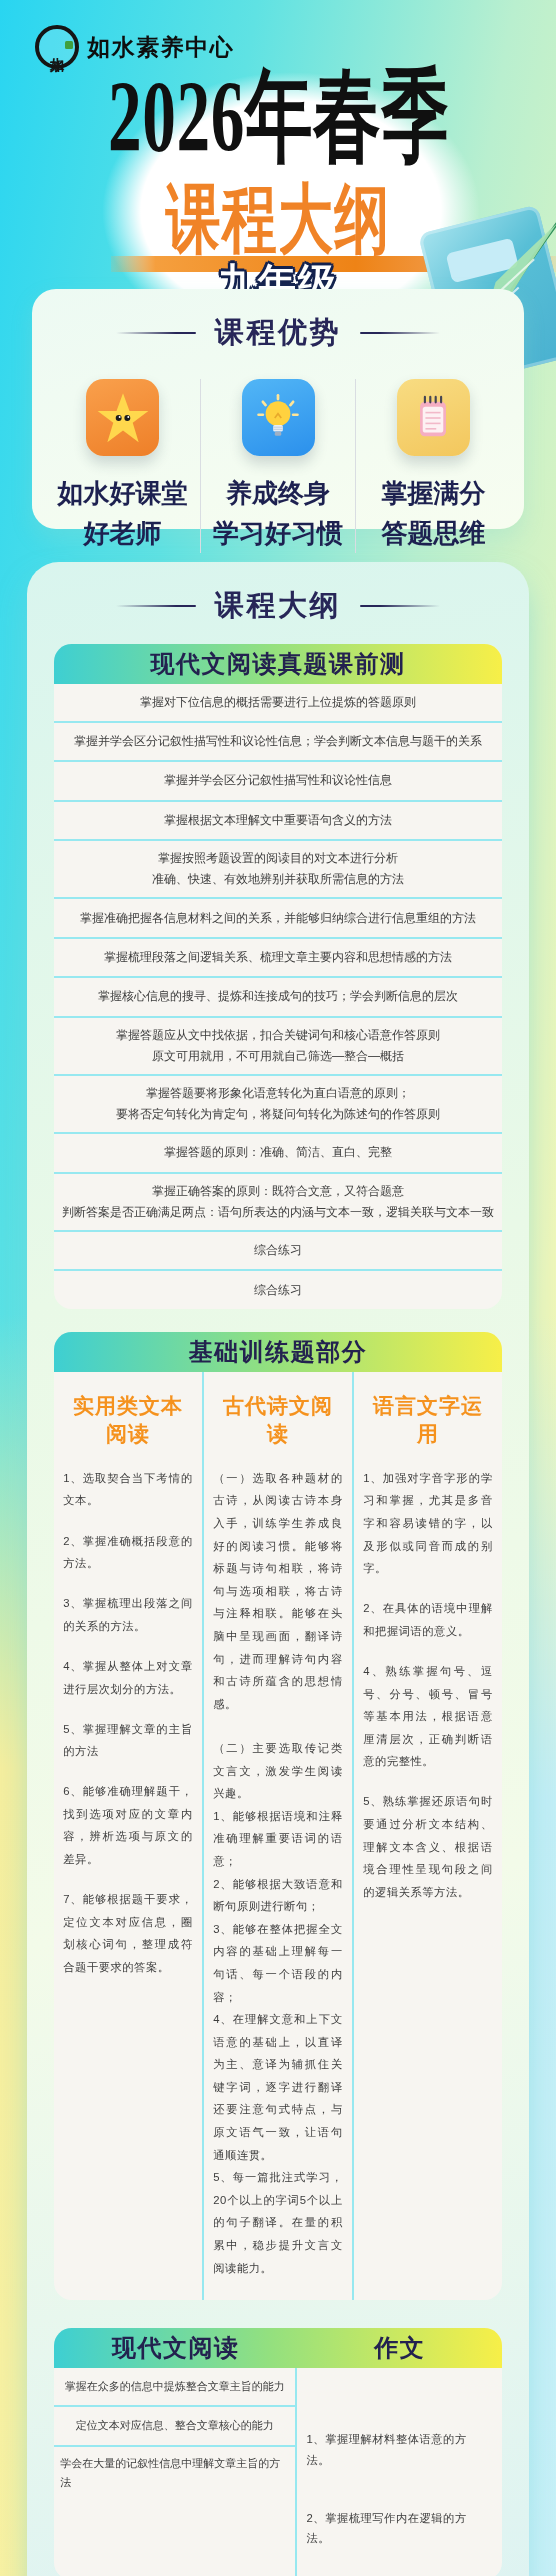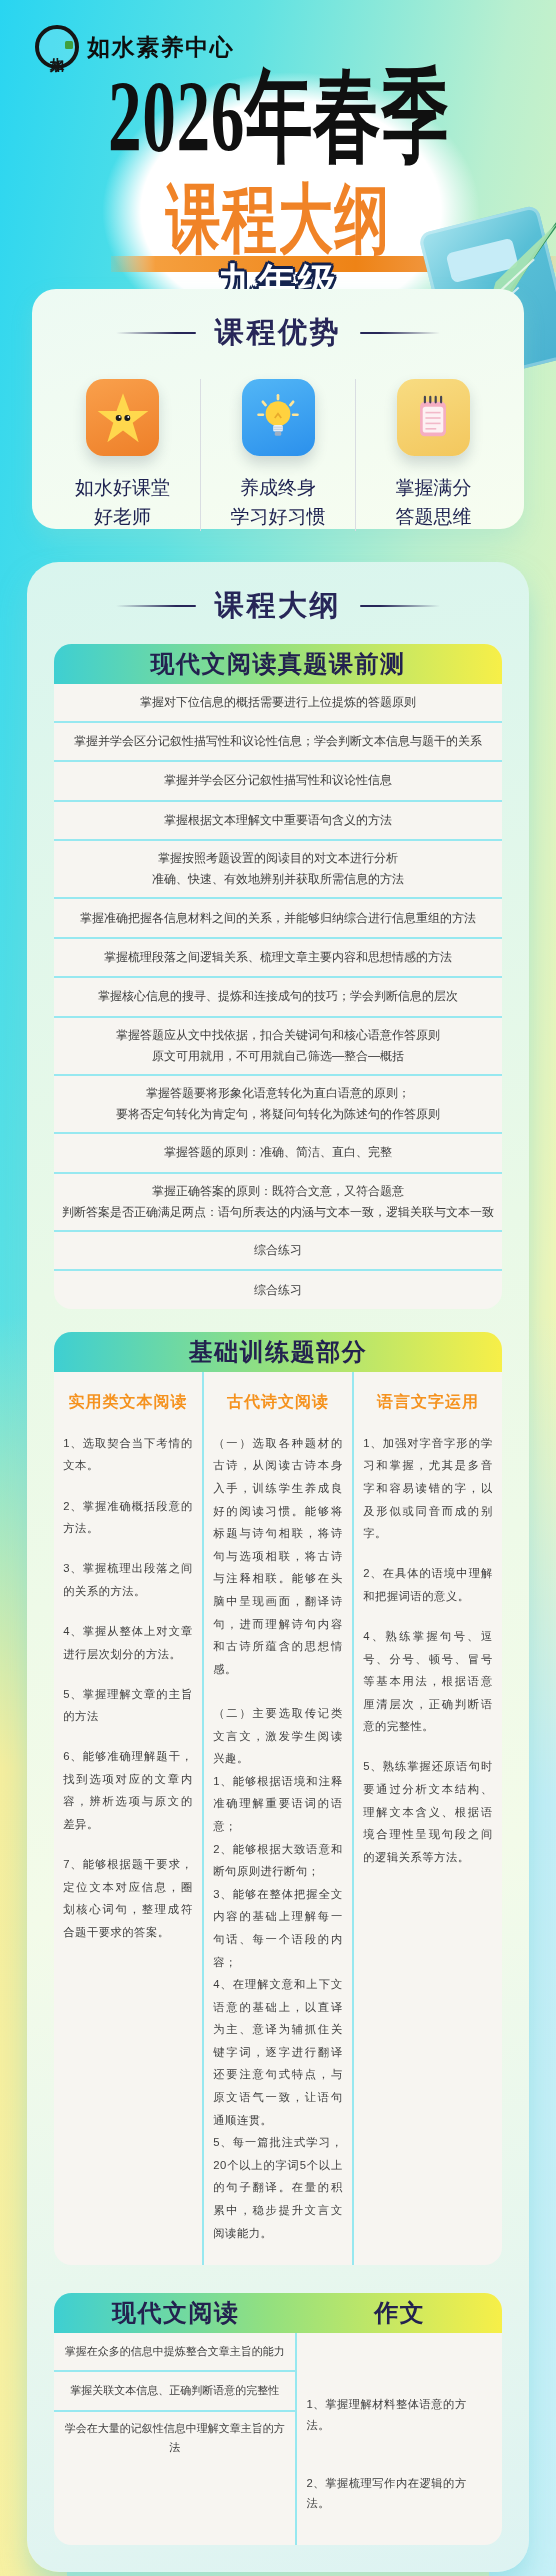--- a/index.html
+++ b/index.html
@@ -67,41 +67,41 @@
             border-radius:24px;position:relative;z-index:4;padding-top:24px;box-sizing:border-box;
             box-shadow:0 9.3px 20.6px rgba(140,215,205,.25);}
   .adv-items{display:flex;margin-top:26px;padding:0 13.4px;}
   .adv-item{flex:1;display:flex;flex-direction:column;align-items:center;}
   .adv-item + .adv-item{border-left:1px solid #d9dde2;}
   .tile{width:73px;height:77px;border-radius:17.5px;display:flex;align-items:center;justify-content:center;
         box-shadow:0 7.2px 12.4px rgba(40,60,80,.18);}
   .tile-star{background:linear-gradient(160deg,#f9a04c,#ee7f28);}
   .tile-bulb{background:linear-gradient(160deg,#52b6f6,#2b90ec);}
   .tile-note{background:linear-gradient(160deg,#f8dc82,#f3c75d);}
-  .adv-cap{margin-top:16.5px;font-size:19px;font-weight:400;color:#1d2150;line-height:1.55;text-align:center;}
+  .adv-cap{margin-top:16.5px;font-size:26px;font-weight:700;color:#1d2150;line-height:1.55;text-align:center;}
 
   
   .outline-wrap{margin:33px 27px 0;border-radius:32px;position:relative;z-index:4;
                 background:linear-gradient(170deg,#d9f5ee 0%,#e9f9e7 35%,#f3fbe9 65%,#ddf3f2 100%);
                 padding:24px 27px 27px;box-sizing:border-box;
                 box-shadow:0 17.5px 31px -4.1px rgba(110,205,215,.55);}
   .outline-wrap .sec-title-row{margin-bottom:17.5px;}
   .sub-card{background:#f7f5f1;border-radius:17.5px;overflow:hidden;}
   .sub-head{height:40px;background:linear-gradient(90deg,#3ecfd2 0%,#93e07f 48%,#f7ef48 100%);
             display:flex;align-items:center;justify-content:center;
             font-size:24px;font-weight:900;color:#23224f;letter-spacing:1.5px;}
   .t-row{display:flex;flex-direction:column;justify-content:center;align-items:center;
-         min-height:23px;padding:7.2px 6.2px;text-align:center;}
+         min-height:23px;padding:7.2px 6.2px;}
   .t-row + .t-row{border-top:2.6px solid #97e8f0;}
   .t-line{font-size:12px;color:#3d3d3d;line-height:1.75;}
   #card2{margin-top:23px;}
   .cols{display:flex;align-items:stretch;min-height:750px;}
   .col{flex:1;padding:18.5px 9.3px 20.6px;box-sizing:border-box;}
   .col + .col{border-left:2.6px solid #97e8f0;}
-  .col-head{text-align:center;font-size:16px;font-weight:900;color:#f5921e;letter-spacing:1px;margin:2.1px 0 18.5px;}
+  .col-head{text-align:center;font-size:21px;font-weight:900;color:#f5921e;letter-spacing:1px;margin:2.1px 0 18.5px;}
   .col p{margin:0 0 17.5px;font-size:11.3px;color:#3d3d3d;line-height:2.0;text-align:justify;letter-spacing:0.5px;}
   .col.tight p{margin:0;}
   .col.tight p:first-of-type{margin-bottom:21.6px;}
   #card3{margin-top:28px;}
   .sub-head.split{justify-content:flex-start;}
   .h-left{width:54.3%;text-align:center;}
   .h-right{flex:1;text-align:center;}
   .card3-body{display:flex;align-items:stretch;}
   .rows-left{width:54.3%;border-right:2.6px solid #97e8f0;box-sizing:border-box;}
   .rows-left .t-line{font-size:11px;}
@@ -314,21 +314,21 @@
       <div class="sub-head split">
         <span class="h-left">现代文阅读</span>
         <span class="h-right">作文</span>
       </div>
       <div class="card3-body">
         <div class="rows-left" id="card3-rows">
             <div class="t-row">
               <div class="t-line">掌握在众多的信息中提炼整合文章主旨的能力</div>
             </div>
             <div class="t-row">
-              <div class="t-line">掌握关联文本信息、正确判断语意的完整性</div>
+              <div class="t-line">定位文本对应信息、整合文章核心的能力</div>
             </div>
             <div class="t-row">
               <div class="t-line">学会在大量的记叙性信息中理解文章主旨的方法</div>
             </div>
           </div>
         <div class="right-col" id="card3-right">
             <div class="r-item">1、掌握理解材料整体语意的方法。</div>
             <div class="r-item">2、掌握梳理写作内在逻辑的方法。</div>
           </div>
       </div>

